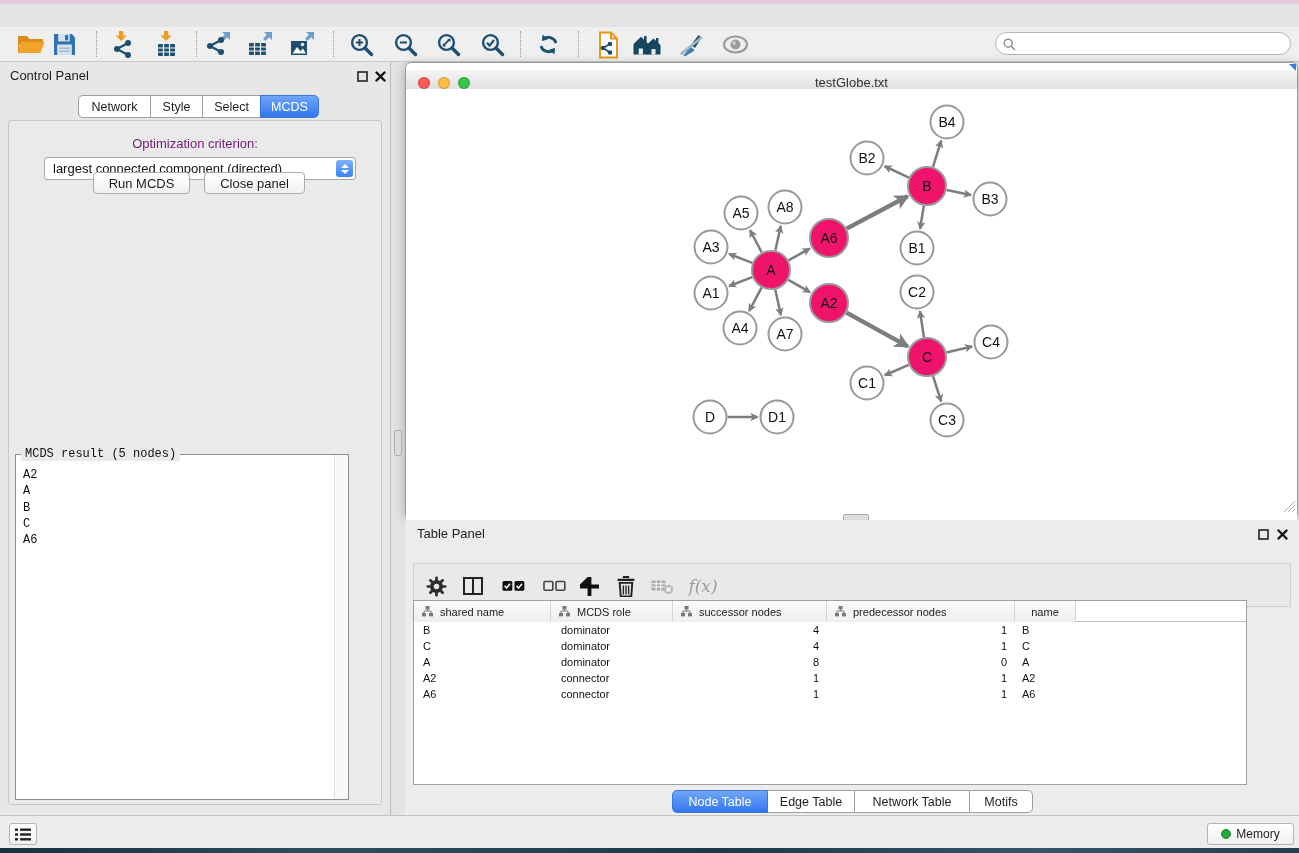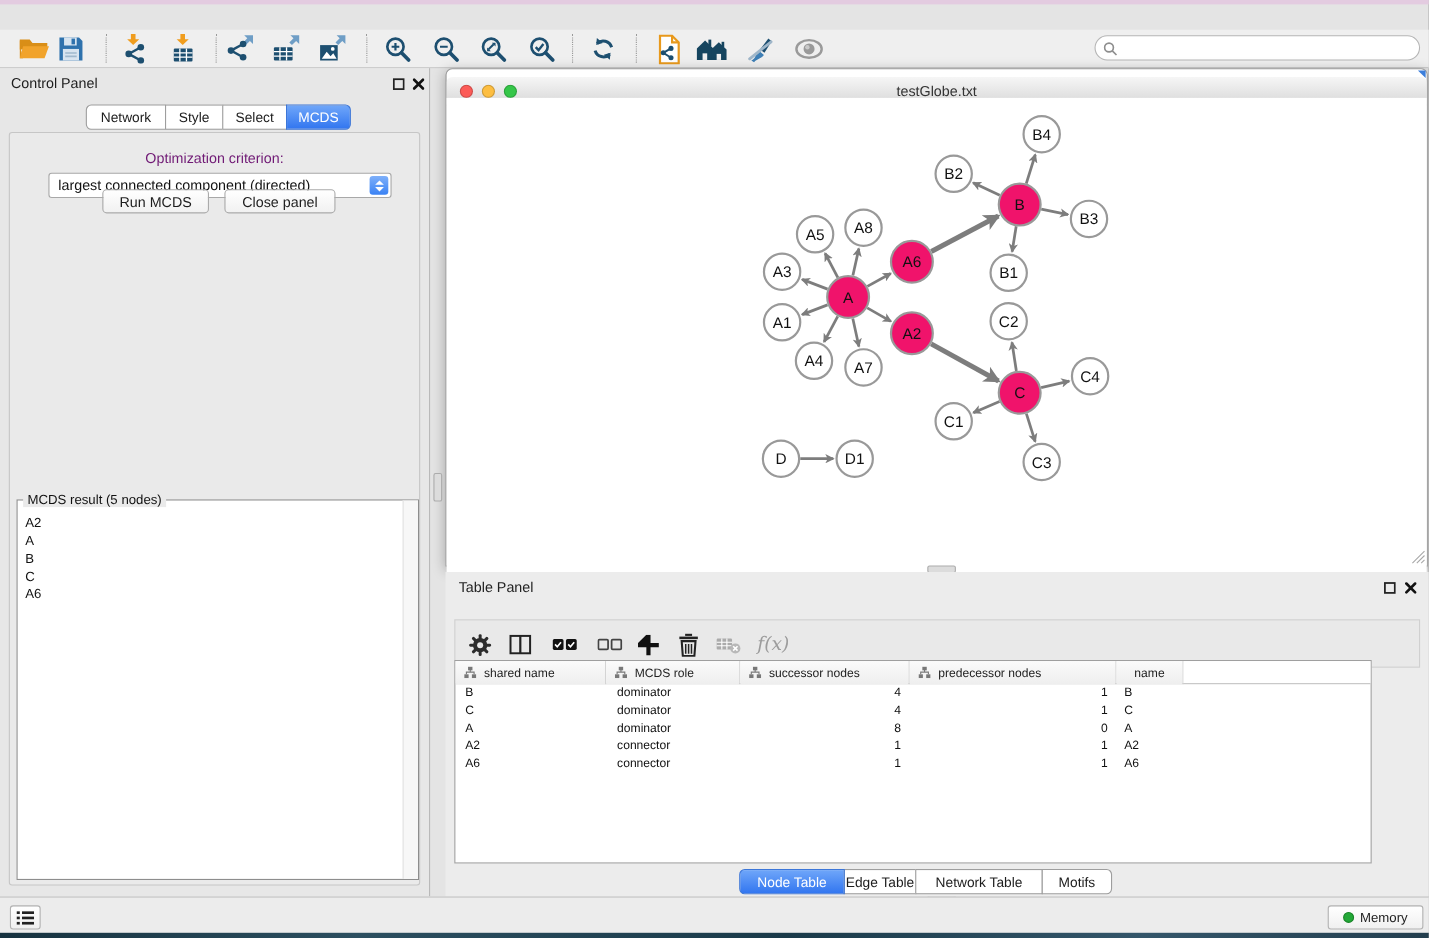--- a/index.html
+++ b/index.html
@@ -51,22 +51,22 @@
   .spinner{position:absolute;right:2px;top:2px;width:17px;height:17px;
        background:linear-gradient(#7eb0fa,#3a82f4);border-radius:3px;display:flex;flex-direction:column;
        align-items:center;justify-content:center;}
   .spup{width:0;height:0;border-left:4px solid transparent;border-right:4px solid transparent;
        border-bottom:4.5px solid #fff;margin-bottom:2px;}
   .spdn{width:0;height:0;border-left:4px solid transparent;border-right:4px solid transparent;
        border-top:4.5px solid #fff;}
   .pbtn{position:absolute;top:51px;height:22px;background:linear-gradient(#fff,#f1f1f1);
        border:1px solid #ababab;border-radius:4px;font-size:13px;color:#1d1d1d;
        font-family:"Liberation Sans",sans-serif;cursor:pointer;}
-  .fieldset{position:absolute;left:6px;top:333px;width:366px;height:346px;background:#fff;
-       border:1px solid #8d8d8d;}
+  .fieldset{position:absolute;left:6px;top:333px;width:334px;height:346px;background:#fff;
+       border:1px solid #8d8d8d;font-family:Liberation Mono, monospace;}
   .legend{position:absolute;left:5px;top:-8px;background:#eaeaea;padding:0 4px;font-size:12px;color:#111;}
   .rlist{position:absolute;left:1px;top:1px;right:15px;bottom:1px;overflow:hidden;padding-top:11px;}
   .ritem{font-size:12px;line-height:16.3px;padding-left:6px;color:#111;}
   .rscroll{position:absolute;right:0;top:0;bottom:0;width:14px;background:#f7f7f7;border-left:1px solid #e2e2e2;}
   
   .nwin{position:absolute;left:405px;top:62px;width:893px;height:453px;background:#fff;
        border:1px solid #9a9a9a;border-radius:6px 6px 0 0;box-shadow:0 3px 12px rgba(0,0,0,.28);}
   .ntitle{position:absolute;left:0;top:7px;width:100%;height:26px;
        background:linear-gradient(#f6f6f6,#d8d8d8);border-bottom:1px solid #ababab;border-radius:5px 5px 0 0;}
   .ntitle .title{position:absolute;left:0;right:0;top:0;height:26px;line-height:26px;text-align:center;
@@ -584,21 +584,21 @@
             <div class="td" style="width: 122px; text-align: left; padding: 0px 0px 0px 10px;">connector</div>
             <div class="td" style="width: 154px; text-align: right; padding: 0px 8px 0px 0px;">1</div>
             <div class="td" style="width: 188px; text-align: right; padding: 0px 8px 0px 0px;">1</div>
             <div class="td" style="width: 61px; text-align: left; padding: 0px 0px 0px 7px;">A6</div>
           </div>
         </div>
     </div>
 
     <div class="ttabs" id="tp-tabs">
         <button class="tab active" style="width: 96px;">Node Table</button>
-        <button class="tab" style="width: 66px;">Edge Table</button>
+        <button class="tab" style="width: 88px;">Edge Table</button>
         <button class="tab" style="width: 116px;">Network Table</button>
         <button class="tab" style="width: 64px;">Motifs</button>
       </div>
   </div>
 
   <div class="statusbar">
     <button class="listbtn">
       <svg width="16" height="13">
         <g fill="#222">
           <rect y="0.5" width="3" height="2.4"></rect>

